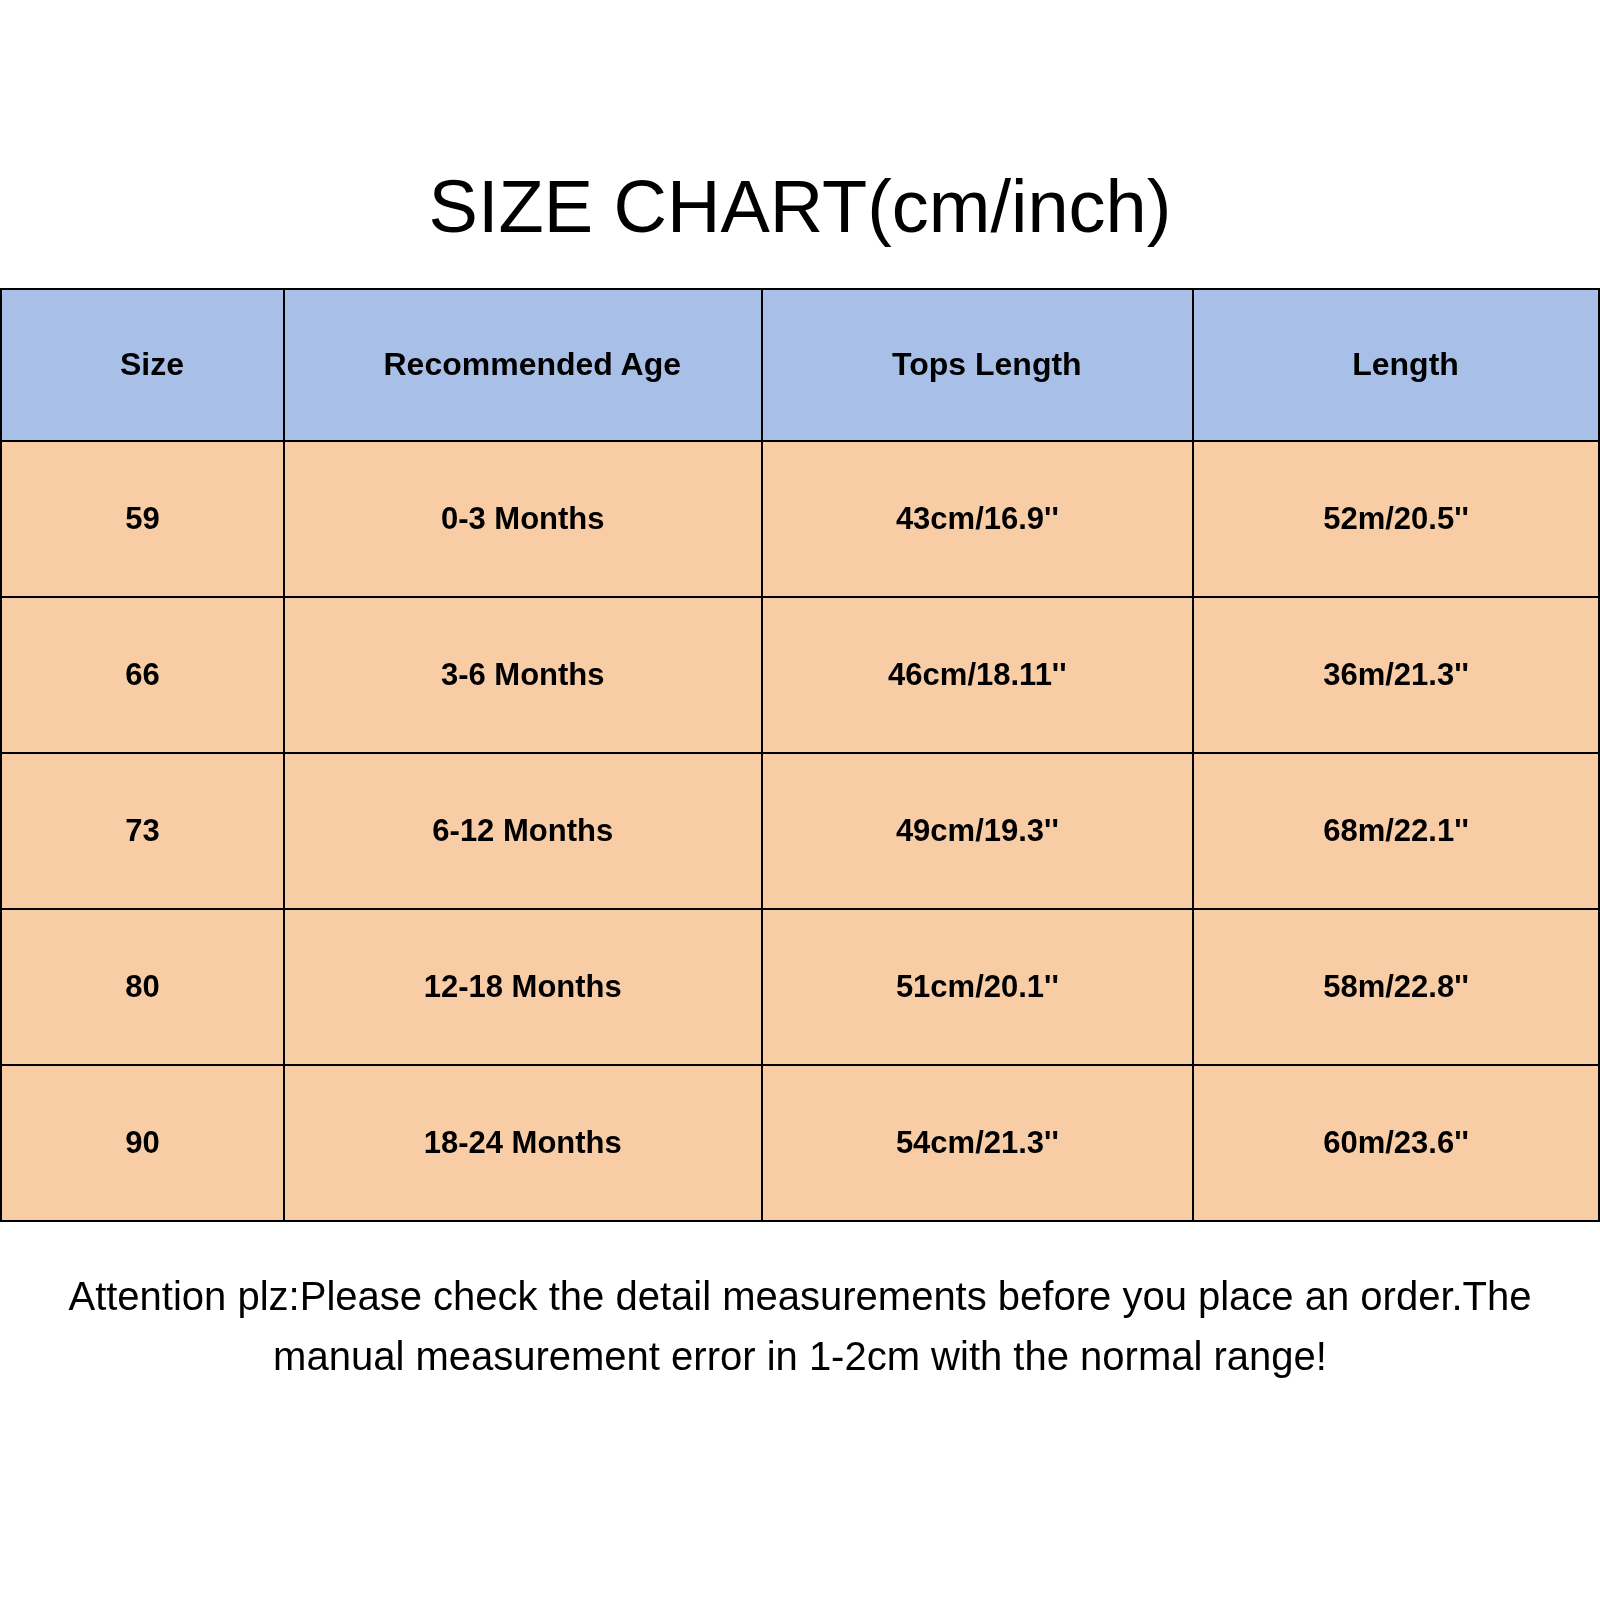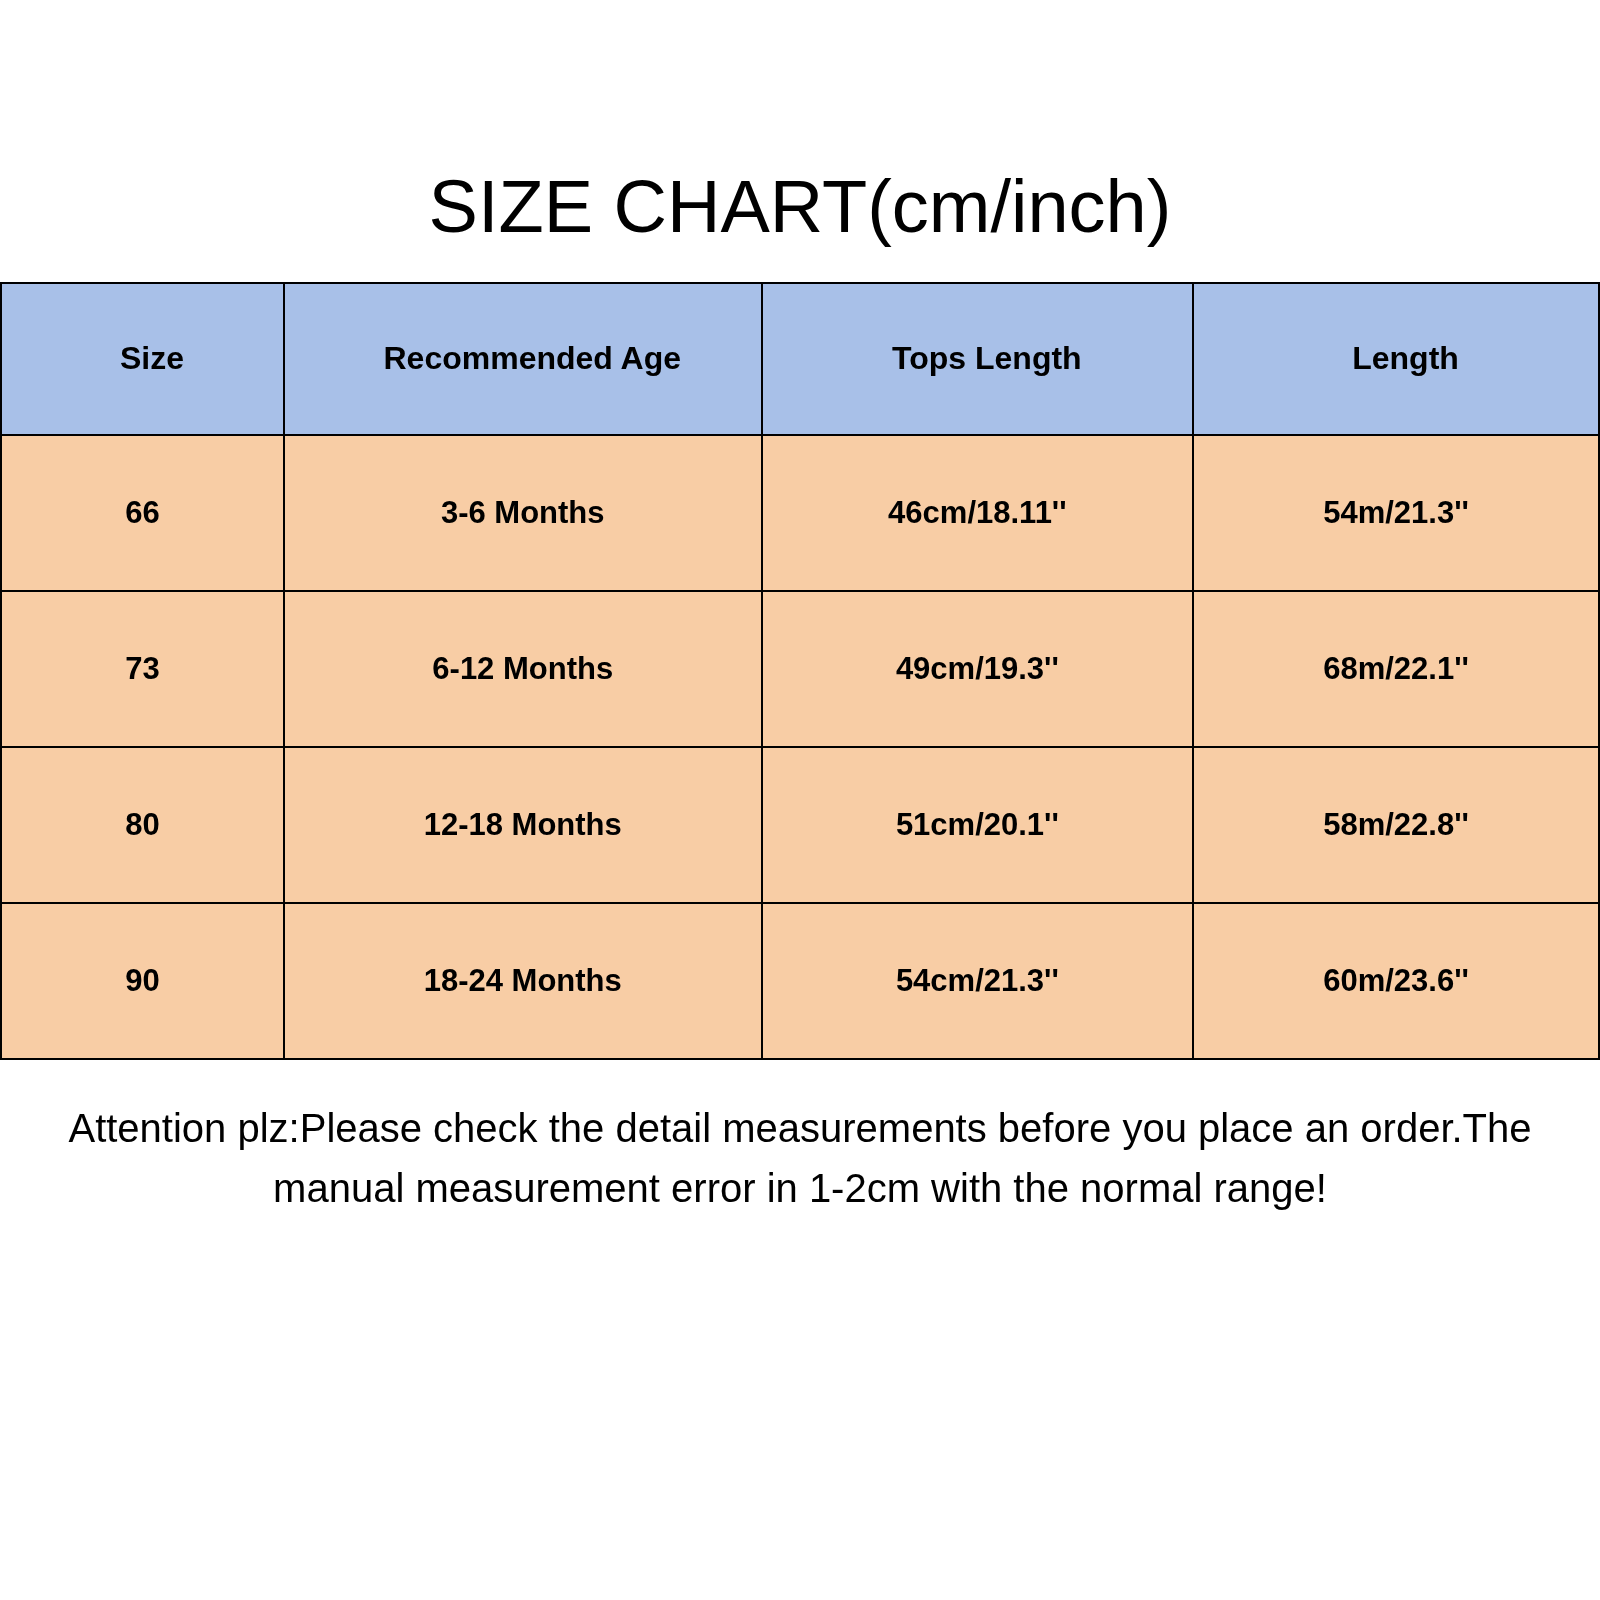--- a/index.html
+++ b/index.html
@@ -14,20 +14,21 @@
     color: #000000;
     overflow: hidden;
   }
   .page {
     position: relative;
     width: 1600px;
     height: 1600px;
     box-sizing: border-box;
     display: flex;
     flex-direction: column;
+    gap: 6px;
   }
   .title {
     text-align: center;
     font-size: 74px;
     font-weight: 400;
     letter-spacing: 0px;
     margin-top: 168px;
     margin-bottom: 0;
     line-height: 1.05;
     font-family: "Liberation Sans", sans-serif;
@@ -94,24 +95,30 @@
       <thead>
         <tr>
           <th>Size</th>
           <th>Recommended Age</th>
           <th>Tops Length</th>
           <th>Length</th>
         </tr>
       </thead>
       <tbody>
         <tr>
+          <td>59</td>
+          <td>0-3 Months</td>
+          <td>43cm/16.9''</td>
+          <td>52m/20.5''</td>
+        </tr>
+        <tr>
           <td>66</td>
           <td>3-6 Months</td>
           <td>46cm/18.11''</td>
-          <td>54m/21.3''</td>
+          <td>36m/21.3''</td>
         </tr>
         <tr>
           <td>73</td>
           <td>6-12 Months</td>
           <td>49cm/19.3''</td>
           <td>68m/22.1''</td>
         </tr>
         <tr>
           <td>80</td>
           <td>12-18 Months</td>

